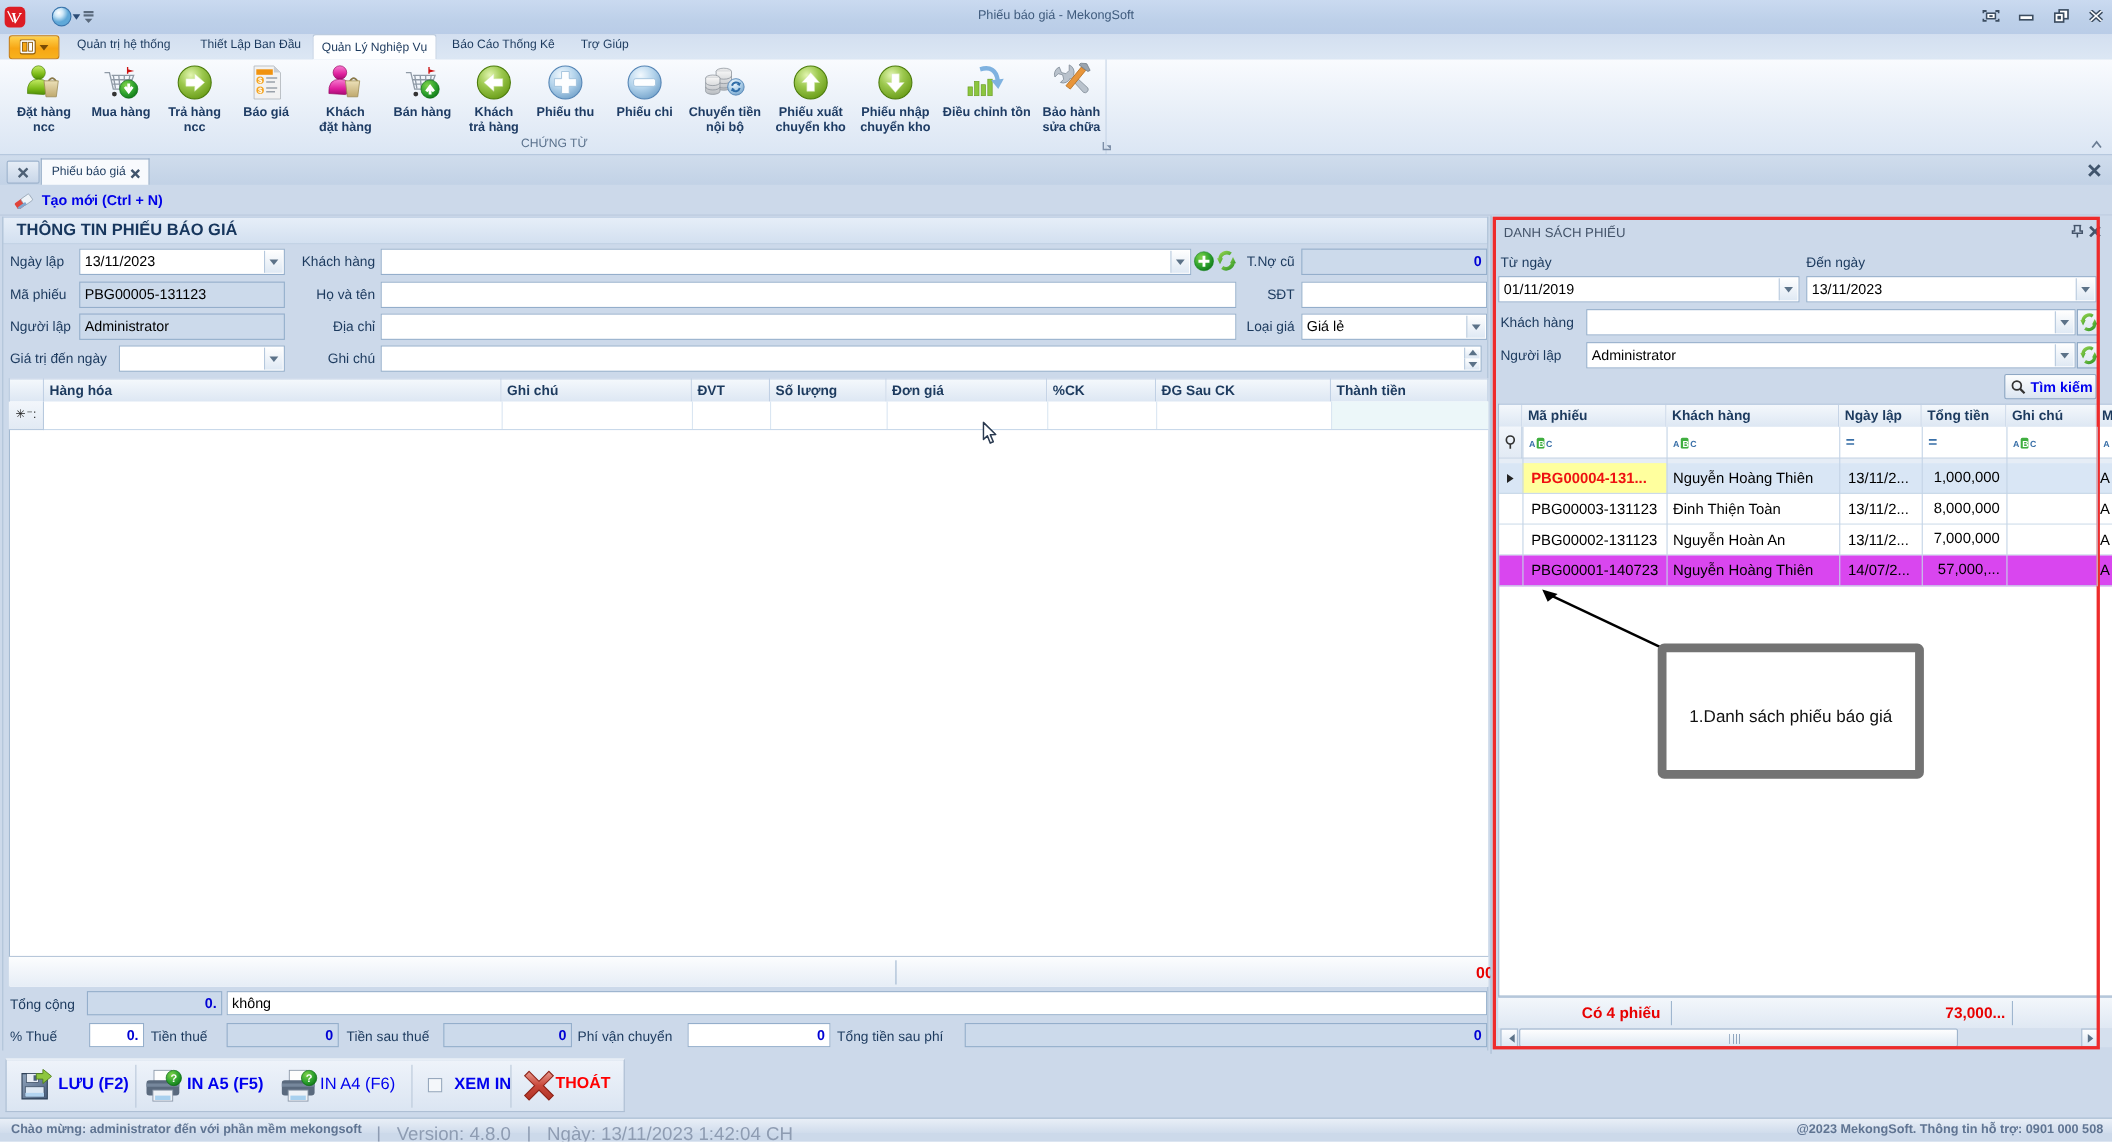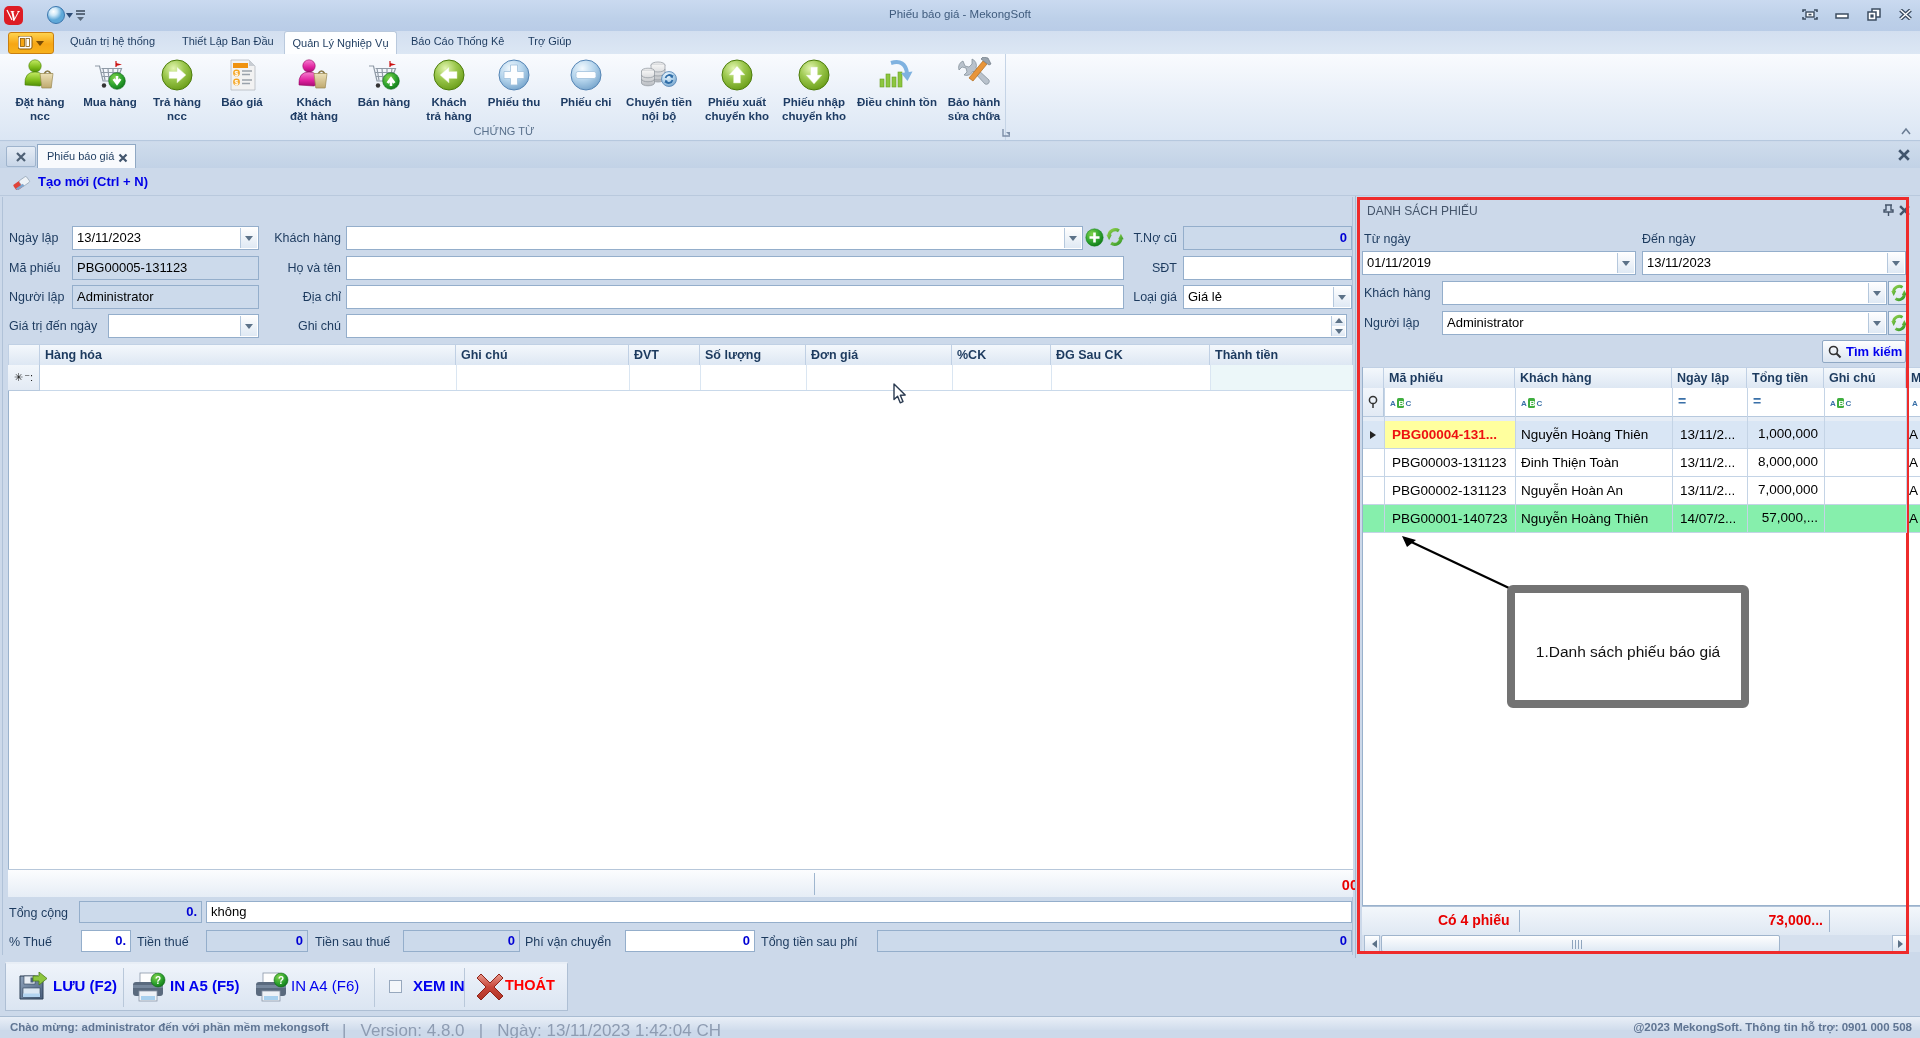--- a/index.html
+++ b/index.html
@@ -291,20 +291,23 @@
     <div class="abs" style="left:9px;top:5px;font-size:11px;color:#1c3a5e;">Phiếu báo giá</div>
     <svg class="abs" style="left:80px;top:8px" width="10" height="10" viewBox="0 0 10 10">
           <path d="M1.5 1.5 L8.5 8.5 M8.5 1.5 L1.5 8.5" stroke="#41556d" stroke-width="2.2"></path>
         </svg>
   </div>
   <svg class="abs" style="left:1898px;top:7px" width="12" height="12" viewBox="0 0 10 10">
         <path d="M1 1 L9 9 M9 1 L1 9" stroke="#41556d" stroke-width="2.2"></path>
       </svg>
 </div>
 
+<div class="abs" style="left:2px;top:197px;width:1351px;height:25px;background:linear-gradient(#e6eef8,#d3e0f0);border:1px solid #c2d2e5;box-sizing:border-box;">
+  <div class="abs" style="left:12px;top:3px;font-size:15px;font-weight:bold;color:#17365d;">THÔNG TIN PHIẾU BÁO GIÁ</div>
+</div>
 
 <div class="abs" style="left:2px;top:197px;width:1px;height:758px;background:#b0c2d8;"></div>
 <div class="abs" style="left:1352px;top:197px;width:1px;height:758px;background:#b0c2d8;"></div>
 
 <div class="lbl" style="left:9px;top:226px;">Ngày lập</div>
 <div class="fld" style="left:72px;top:226px;width:187px;">13/11/2023<i class="dd"></i></div>
 <div class="lbl" style="left:200px;top:226px;width:141px;text-align:right;">Khách hàng</div>
 <div class="fld" style="left:346px;top:226px;width:737px;">
       <i class="dd"></i>
     </div>
@@ -551,21 +554,21 @@
     <div class="abs" style="left:360px;top:5px;width:95px;text-align:right;font-size:13.5px;color:#000;">8,000,000</div>
     <div class="abs" style="left:546px;top:6px;font-size:13.5px;color:#000;">A</div>
   </div>
   <div class="abs" style="left:7px;top:281px;width:558px;height:28px;background:#fff;border-bottom:1px solid #c4d4e6;box-sizing:border-box;">
     <div class="abs" style="left:29px;top:6px;font-size:13.5px;color:#000;">PBG00002-131123</div>
     <div class="abs" style="left:158px;top:6px;font-size:13.5px;color:#000;">Nguyễn Hoàn An</div>
     <div class="abs" style="left:317px;top:6px;font-size:13.5px;color:#000;">13/11/2...</div>
     <div class="abs" style="left:360px;top:5px;width:95px;text-align:right;font-size:13.5px;color:#000;">7,000,000</div>
     <div class="abs" style="left:546px;top:6px;font-size:13.5px;color:#000;">A</div>
   </div>
-  <div class="abs" style="left:7px;top:309px;width:558px;height:28px;background:#86efac;border-bottom:1px solid #c4d4e6;box-sizing:border-box;">
+  <div class="abs" style="left:7px;top:309px;width:558px;height:28px;background:#d946ef;border-bottom:1px solid #c4d4e6;box-sizing:border-box;">
     <div class="abs" style="left:29px;top:6px;font-size:13.5px;color:#000;">PBG00001-140723</div>
     <div class="abs" style="left:158px;top:6px;font-size:13.5px;color:#000;">Nguyễn Hoàng Thiên</div>
     <div class="abs" style="left:317px;top:6px;font-size:13.5px;color:#000;">14/07/2...</div>
     <div class="abs" style="left:360px;top:5px;width:95px;text-align:right;font-size:13.5px;color:#000;">57,000,...</div>
     <div class="abs" style="left:546px;top:6px;font-size:13.5px;color:#000;">A</div>
   </div>
 
   <div class="abs" style="left:6px;top:710px;width:559px;height:29px;background:linear-gradient(#f3f7fb,#dfe8f3);border-top:1px solid #b0c2d8;box-sizing:border-box;">
     <div class="abs" style="left:76px;top:5px;font-size:14px;font-weight:bold;color:#e80000;">Có 4 phiếu</div>
     <div class="abs" style="left:157px;top:3px;width:1px;height:22px;background:#9fb6cf;"></div>

